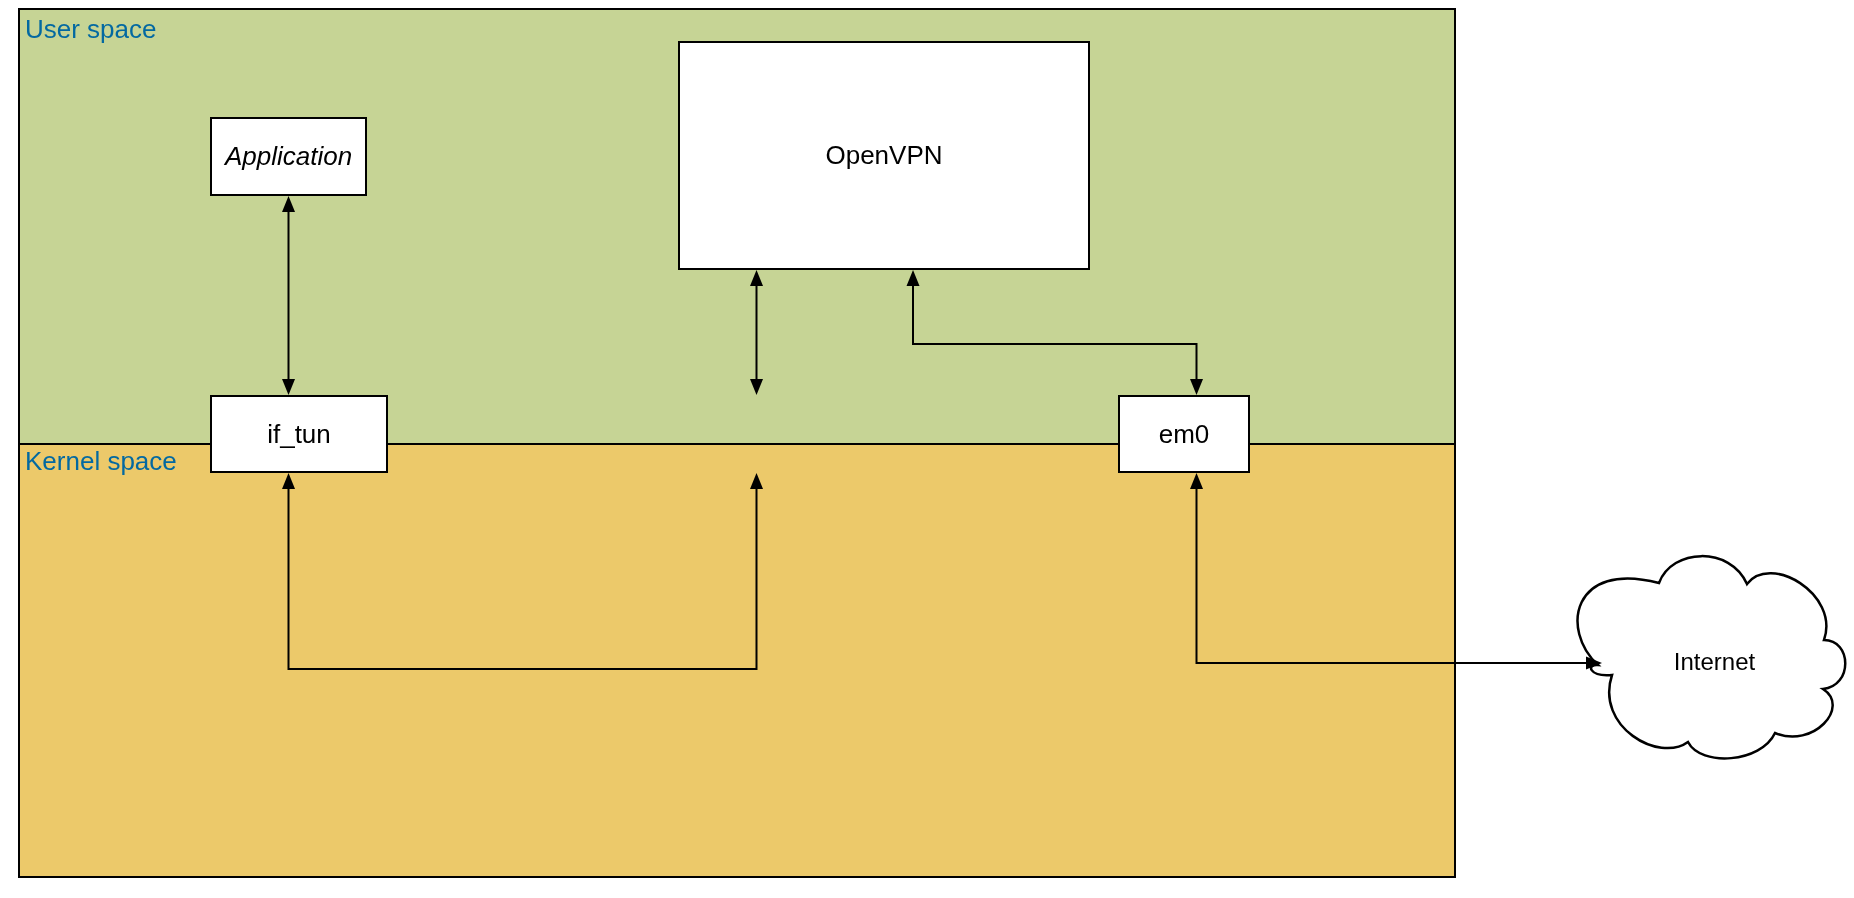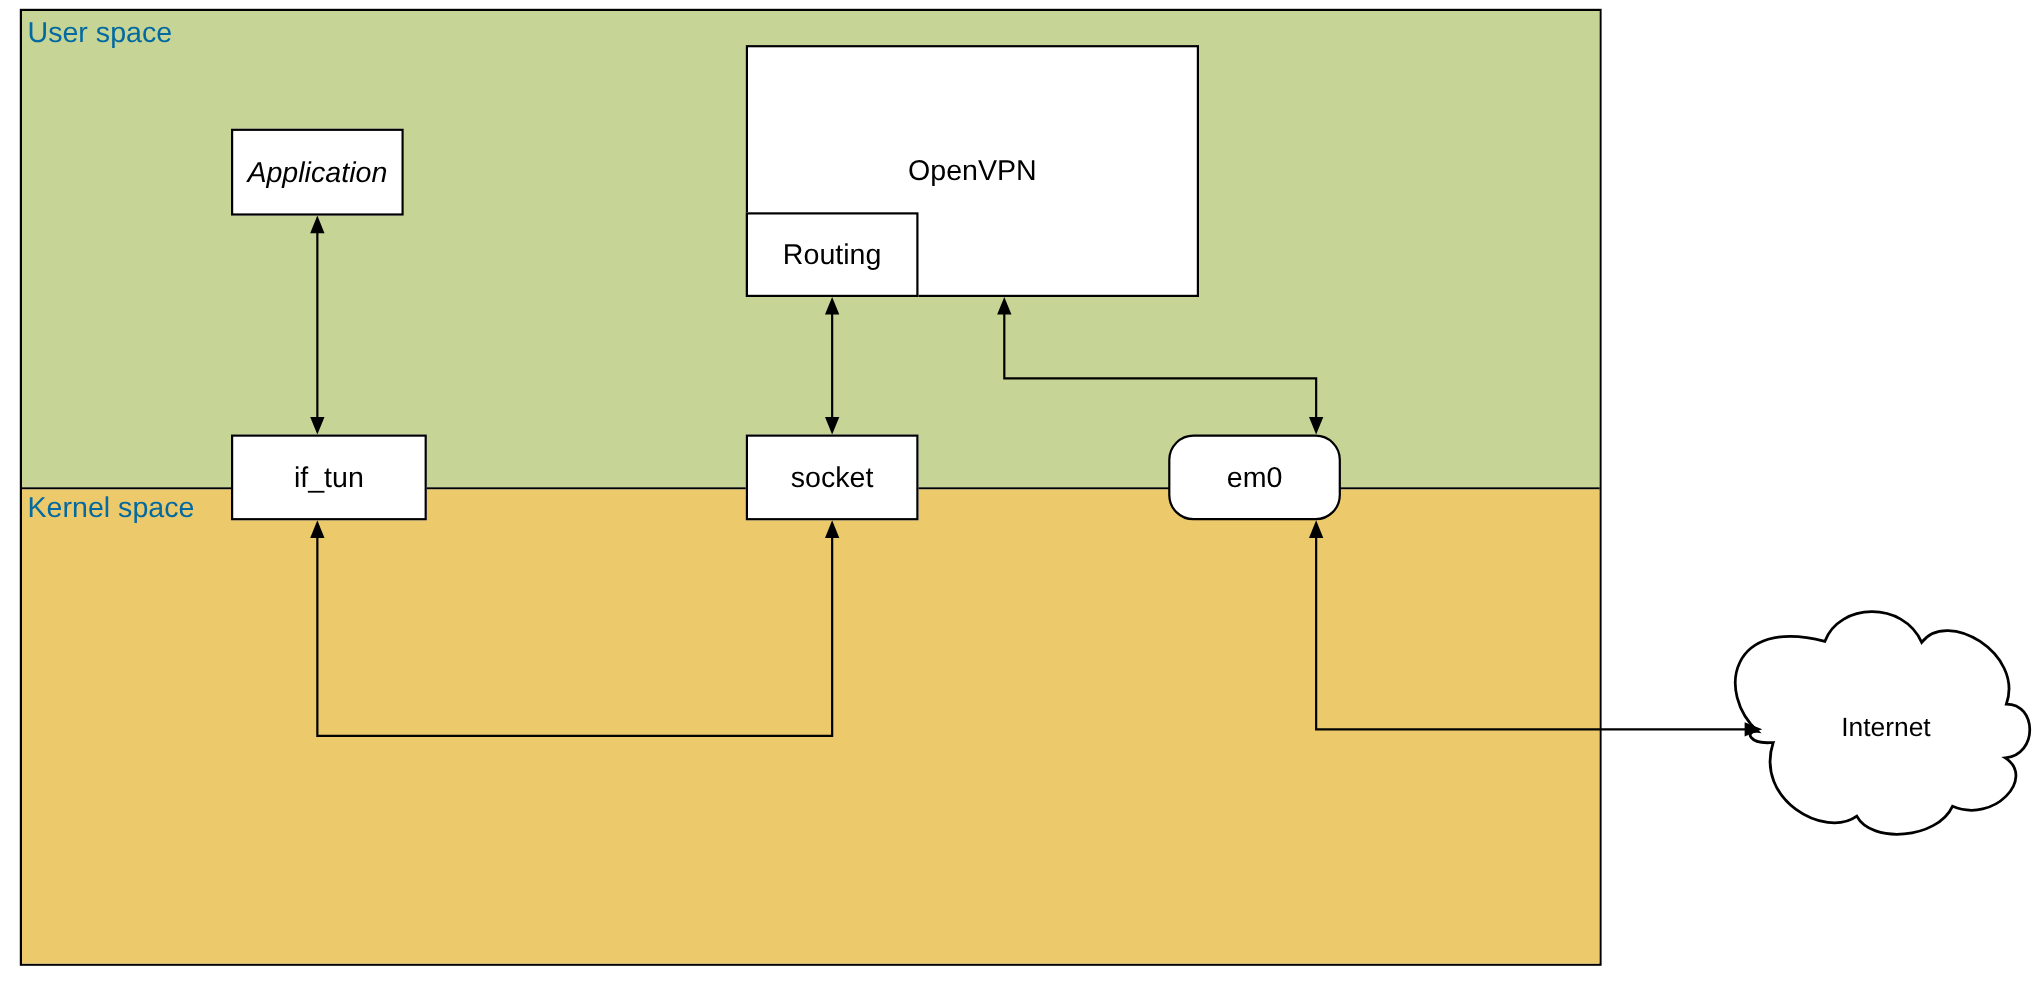--- a/index.html
+++ b/index.html
@@ -68,21 +68,21 @@
     font-size: 26px;
     color: #000000;
     white-space: nowrap;
   }
   #node-application { left: 210px;  top: 117px; width: 157px; height: 79px; font-style: italic; }
   #node-openvpn     { left: 678px;  top: 41px;  width: 412px; height: 229px; }
   #node-routing     { left: 678px;  top: 193px; width: 157px; height: 77px; }
   #node-crypto      { left: 835px;  top: 193px; width: 156px; height: 77px; }
   #node-if-tun      { left: 210px;  top: 395px; width: 178px; height: 78px; }
   #node-socket      { left: 678px;  top: 395px; width: 157px; height: 78px; }
-  #node-em0         { left: 1062px; top: 395px; width: 157px; height: 78px; border-radius: 23px; }
+  #node-em0         { left: 1118px; top: 395px; width: 132px; height: 78px; }
 
   
   #overlay {
     position: absolute;
     left: 0; top: 0;
     width: 1854px;
     height: 898px;
     pointer-events: none;
   }
   .edge {
@@ -163,31 +163,25 @@
     <g>
       <path class="edge" d="M 1196.5 488 L 1196.5 663 L 1588 663"></path>
       <polygon class="arrowhead" points="1196.5,473 1190,489 1203,489"></polygon>
       <polygon class="arrowhead" points="1602,663 1586,656.5 1586,669.5"></polygon>
     </g>
   </svg>
 
   <div class="node" id="node-openvpn">
     <span>OpenVPN</span>
   </div>
-  <div class="node" id="node-routing">
-    <span>Routing</span>
-  </div>
   <div class="node" id="node-application">
     <span>Application</span>
   </div>
   <div class="node" id="node-if-tun">
     <span>if_tun</span>
-  </div>
-  <div class="node" id="node-socket">
-    <span>socket</span>
   </div>
   <div class="node" id="node-em0">
     <span>em0</span>
   </div>
 
   <div id="internet-label">
     <span>Internet</span>
   </div>
 
 </div>

